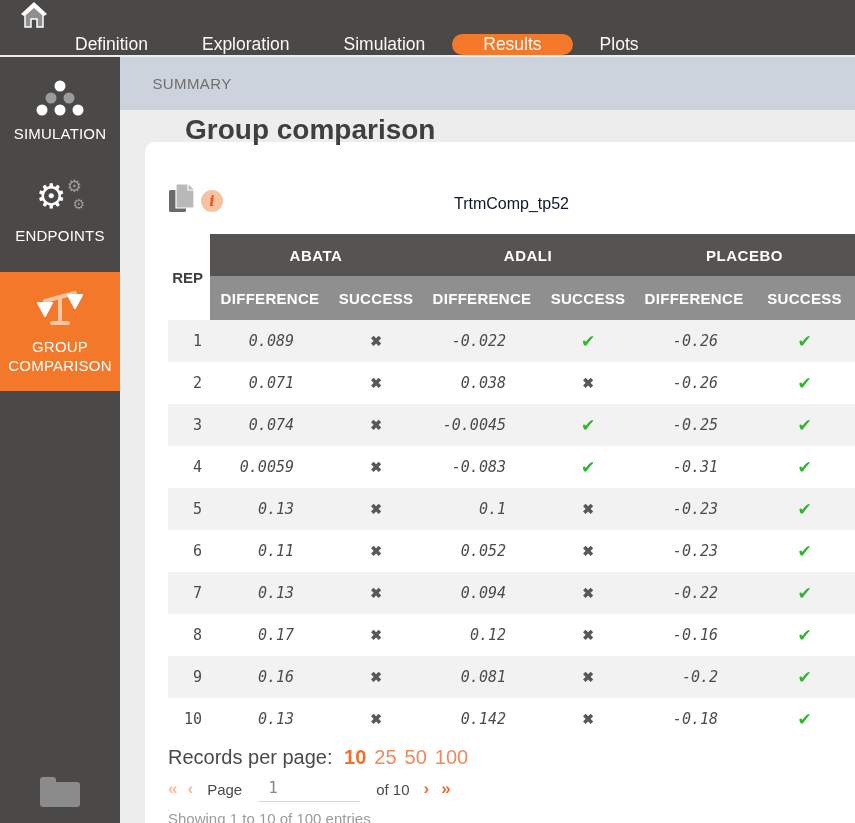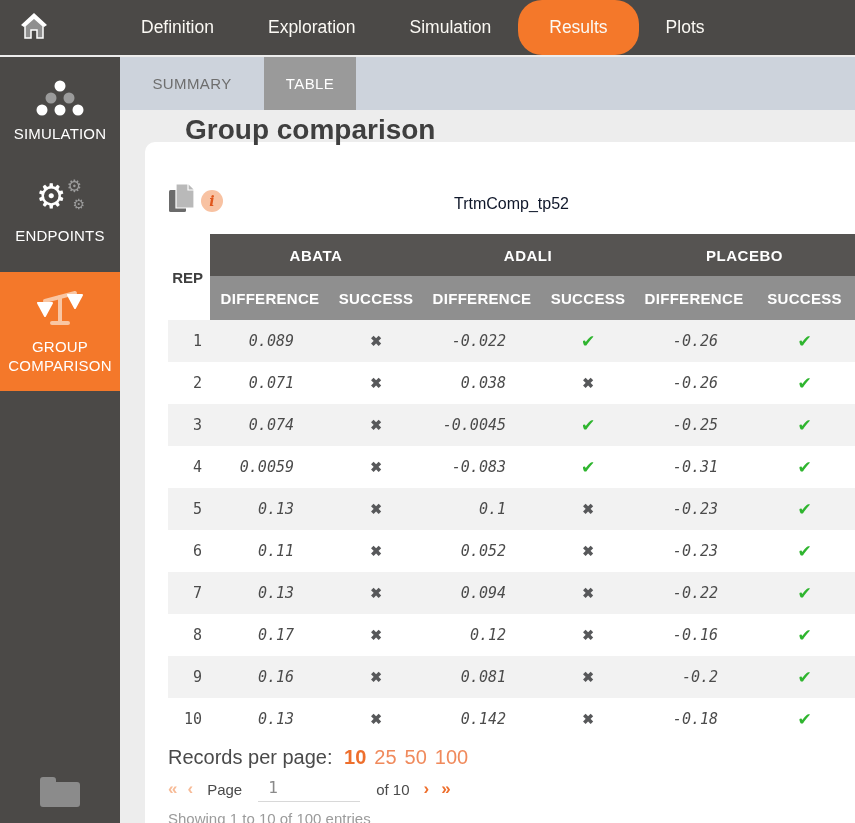--- a/index.html
+++ b/index.html
@@ -2,21 +2,21 @@
 <html><head>
 <meta charset="utf-8">
 <style>
   * { margin:0; padding:0; box-sizing:border-box; }
   html,body { width:855px; height:823px; overflow:hidden;
     font-family:"Liberation Sans", sans-serif; background:#EDEDED; }
   .app { position:relative; width:855px; height:823px; }
 
   
   .topnav { position:absolute; top:0; left:0; right:0; height:55px;
-    background:#4B4947; display:flex; align-items:stretch; z-index:30; }
+    background:#4B4947; display:flex; align-items:stretch; z-index:30;flex-direction:column; }
   .home-btn { display:flex; align-items:center; padding:0 18px 0 20px; cursor:pointer; }
   .nav-items { display:flex; margin-left:48px; }
   .nav-item { display:flex; align-items:center; padding:0 27px;
     color:#FBF9F4; font-size:17.5px; cursor:pointer; }
   .nav-item.active { background:#F4782A; padding:0 31px;border-radius:24px; }
 
   
   .sidebar { position:absolute; top:57px; left:0; width:120px; bottom:0;
     background:#4B4947; z-index:20; }
   .side-item { width:100%; text-align:center; color:#FFFFFF; font-size:15px;
@@ -167,21 +167,20 @@
       <span>
         <svg width="46" height="32" viewBox="0 0 46 32">
           <path d="M3,4 C3,2 4,1 6,1 L16,1 C18,1 19,2 19,4 L19,6 L40,6 C42,6 43,7 43,9 L43,28 C43,30 42,31 40,31 L6,31 C4,31 3,30 3,28 Z" fill="#8B8B8B"></path>
         </svg>
       </span>
     </div>
   </aside>
 
   <div class="tabbar">
     <div class="tab tab-summary">SUMMARY</div>
-    <div class="tab tab-table active">TABLE</div>
   </div>
 
   <div class="main">
     <h1 class="page-title">Group comparison</h1>
 
     <div class="card">
 
       <span class="copy-btn">
         <span>
           <svg width="30" height="32" viewBox="0 0 30 32">

